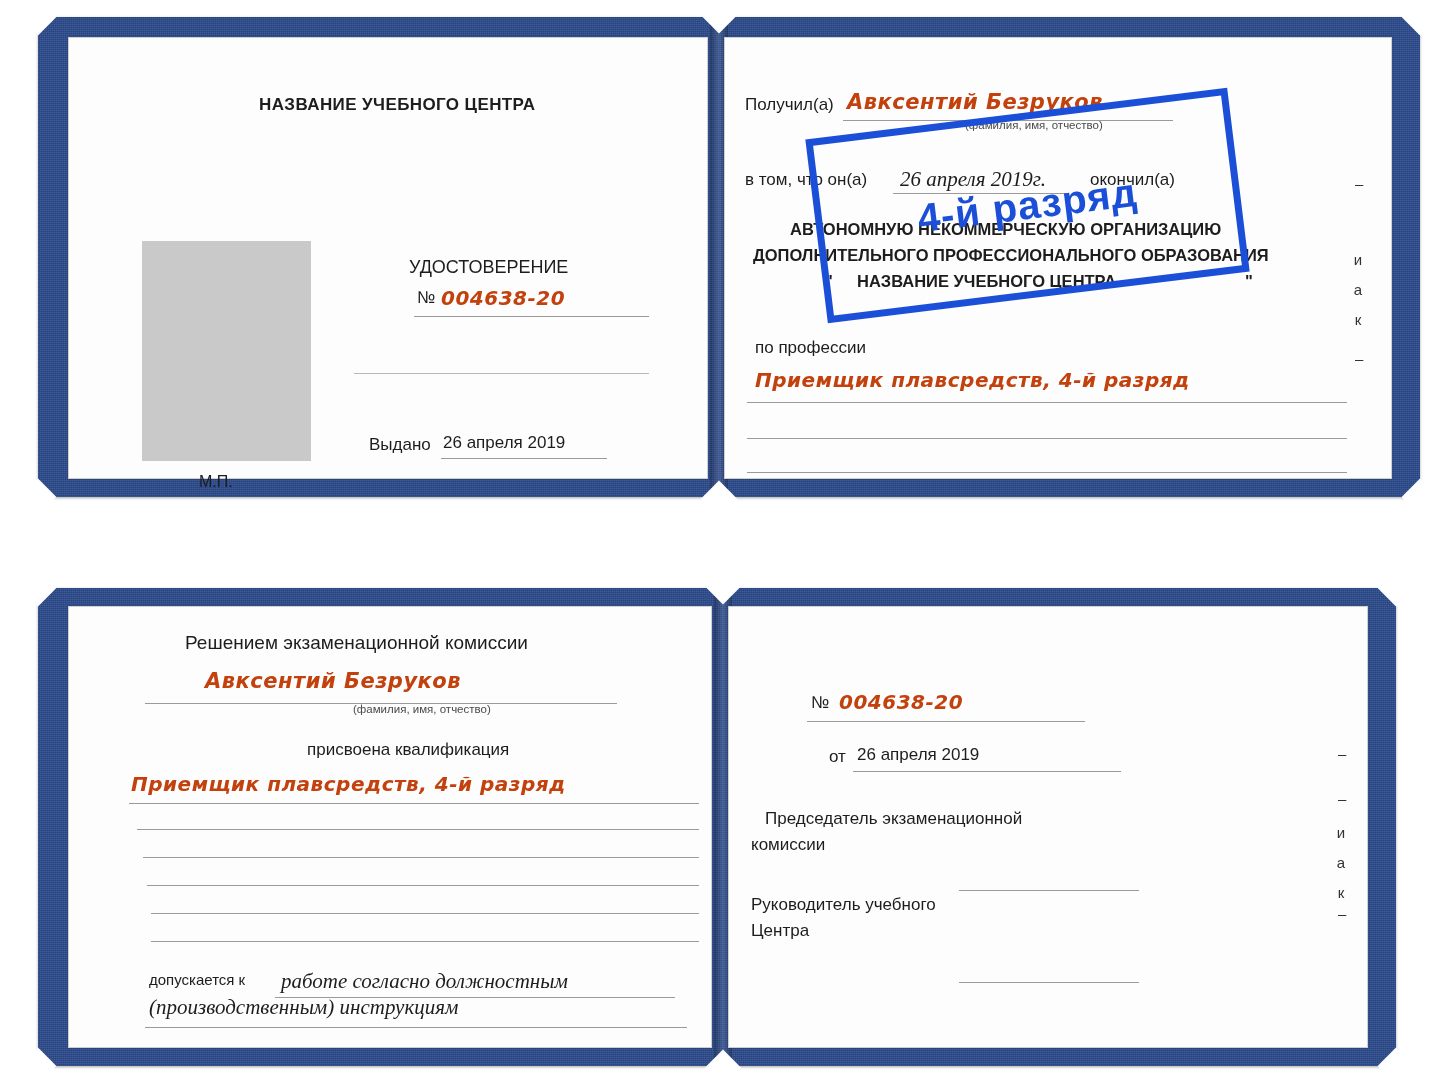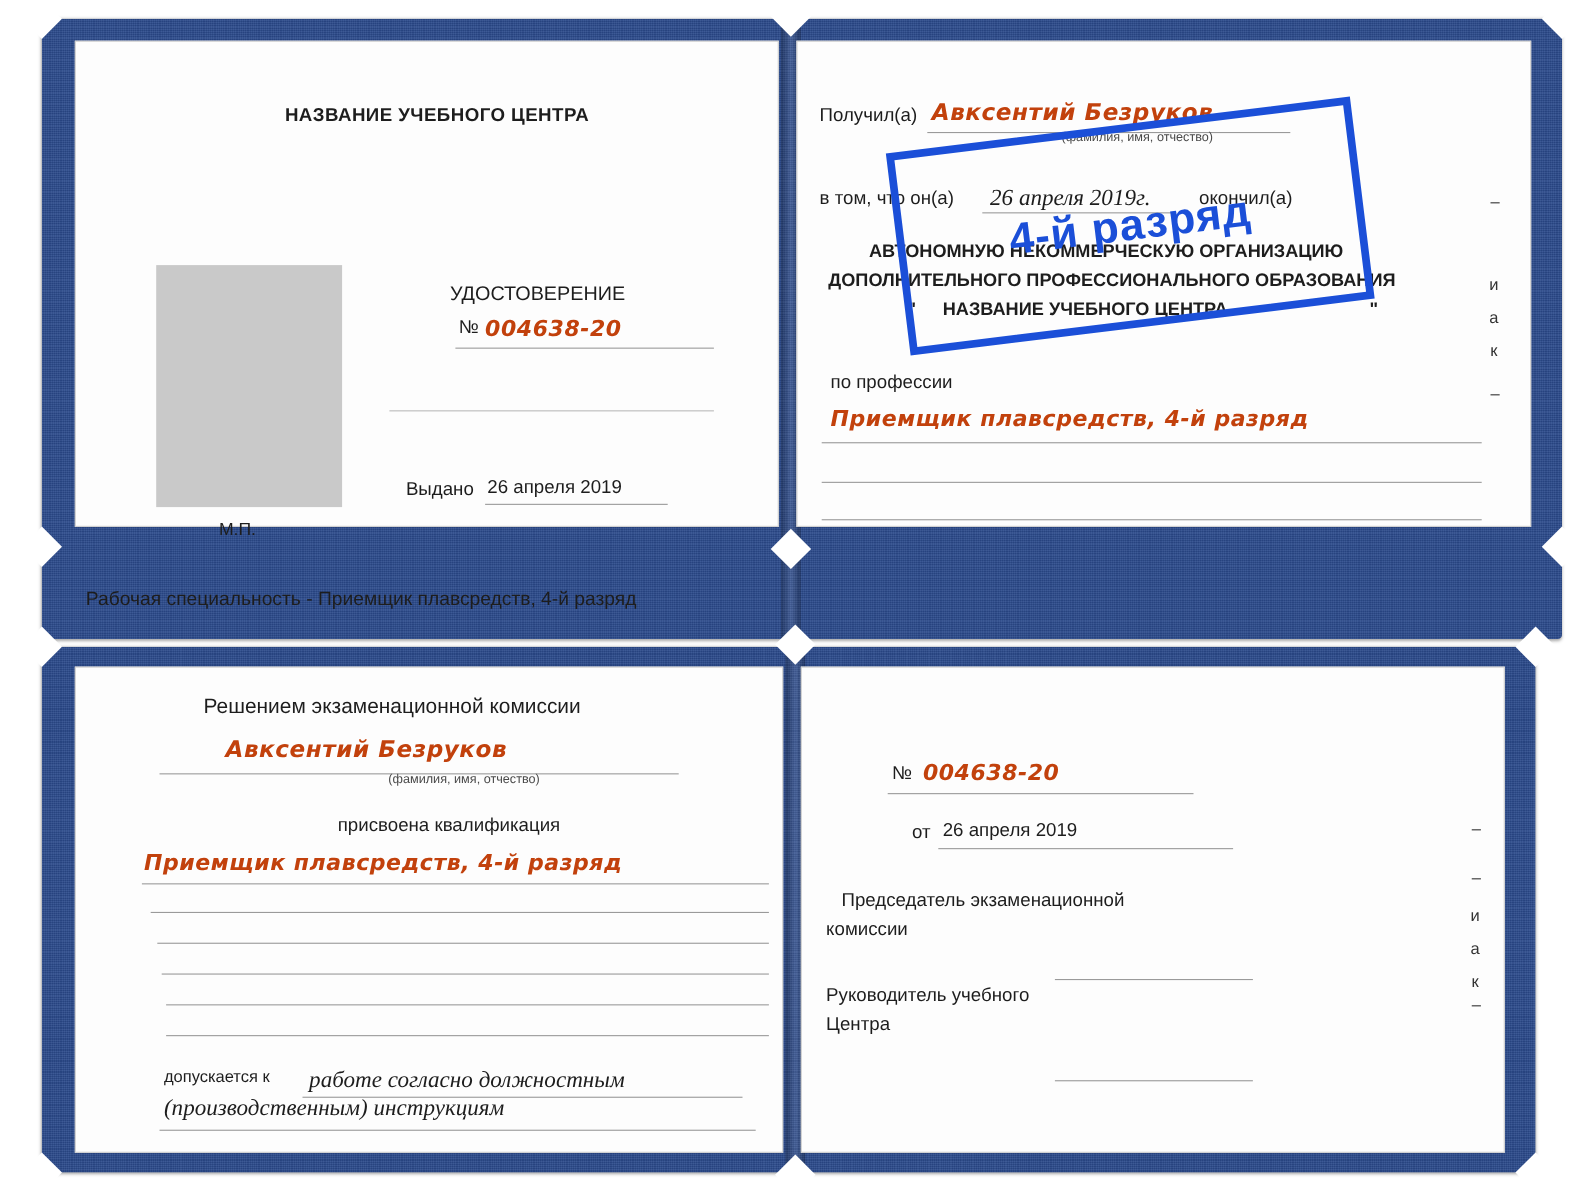--- a/index.html
+++ b/index.html
@@ -20,21 +20,21 @@
   
   .booklet {
     position: absolute;
     background: #2b4a8b;
     border-radius: 4px;
     box-shadow: 0 1px 3px rgba(0,0,0,0.35);
     background-image:
       repeating-linear-gradient(0deg, rgba(255,255,255,0.05) 0 1px, rgba(0,0,0,0.05) 1px 2px),
       repeating-linear-gradient(90deg, rgba(255,255,255,0.04) 0 1px, rgba(0,0,0,0.04) 1px 2px);
   }
-  .booklet.top    { left: 38px;  top: 17px;   width: 1382px; height: 564px; }
+  .booklet.top    { left: 38px;  top: 17px;   width: 1382px; height: 480px; }
   .booklet.bottom { left: 38px;  top: 588px;  width: 1358px; height: 478px; }
 
   
   .leaf {
     position: absolute;
     background: #fdfdfd;
     border: 1px solid #cfcfcf;
     box-shadow: 0 0 2px rgba(0,0,0,0.15);
   }
   
@@ -186,21 +186,20 @@
       <div class="rule" style="left:22px; top:364px; width:600px;"></div>
       <div class="rule" style="left:22px; top:400px; width:600px;"></div>
       <div class="rule" style="left:22px; top:434px; width:600px;"></div>
     </div>
   </div>
 
   <div class="edge-dash" style="left:1355px; top:175px;">–</div>
   <div class="edge-letters" style="left:1345px; top:245px;">и<br>а<br>к</div>
   <div class="edge-dash" style="left:1355px; top:350px;">–</div>
 
-  <div class="caption">Рабочая специальность - Приемщик плавсредств, 4-й разряд</div>
 
   <div class="booklet bottom">
     <div class="spine"></div>
 
     <div class="notch" style="left:-13px; top:-13px;"></div>
     <div class="notch" style="left:1345px; top:-13px;"></div>
     <div class="notch" style="left:-13px; top:465px;"></div>
     <div class="notch" style="left:1345px; top:465px;"></div>
     <div class="notch" style="left:672px; top:-15px;"></div>
     <div class="notch" style="left:672px; top:467px;"></div>

